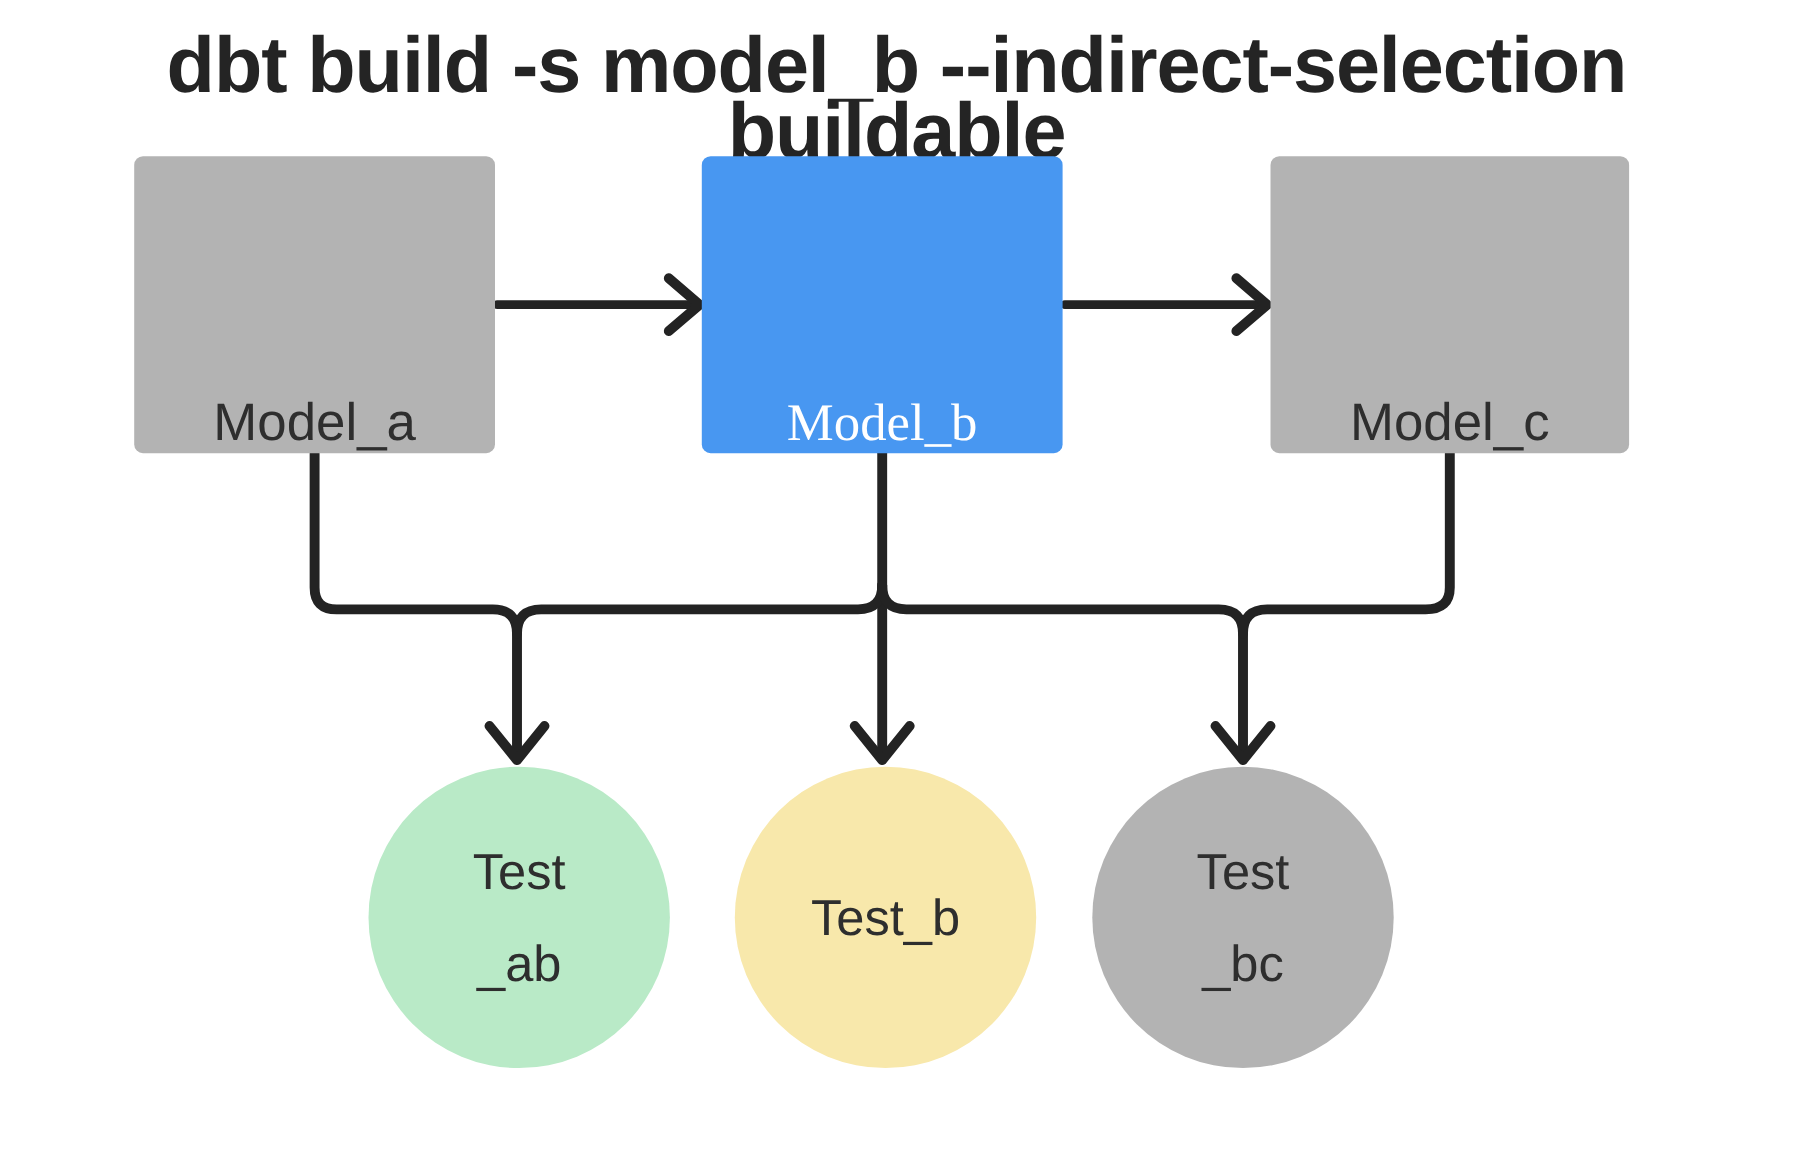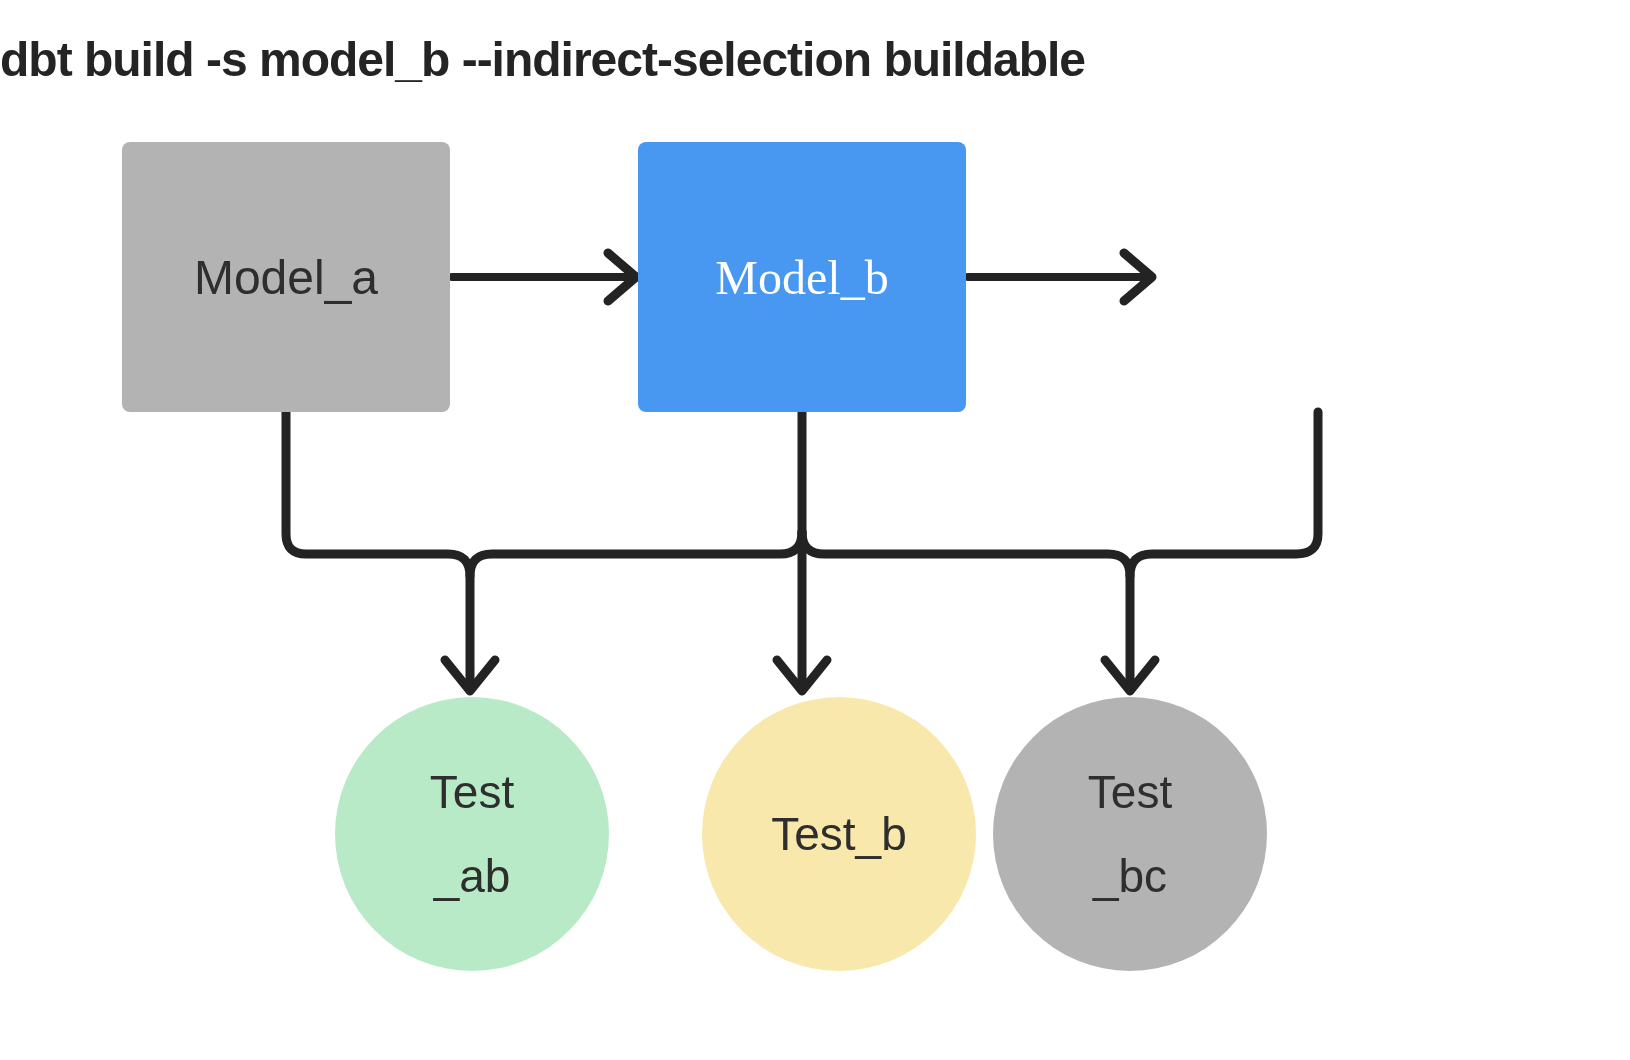--- a/index.html
+++ b/index.html
@@ -13,22 +13,22 @@
     height: 1060px;
     background: #ffffff;
     overflow: hidden;
     font-family: "Liberation Sans", sans-serif;
   }
   .title {
     position: absolute;
     left: 0;
     top: 30px;
     width: 100%;
-    text-align: left;
-    font-size: 48px;
+    text-align: center;
+    font-size: 72px;
     line-height: 60px;
     font-weight: 600;
     letter-spacing: -1px;
     color: #242424;
   }
   .edges-svg {
     position: absolute;
     left: 0;
     top: 0;
     width: 1630px;
@@ -39,21 +39,21 @@
     stroke: #232323;
     stroke-linecap: round;
     stroke-linejoin: round;
   }
   .edges-svg path.shaft { stroke-width: 8; }
   .edges-svg path.route { stroke-width: 9; }
   .edges-svg path.head  { stroke-width: 9; }
   .node {
     position: absolute;
     display: flex;
-    align-items: center;
+    align-items: flex-end;
     justify-content: center;
     border-radius: 8px;
     font-size: 48px;
     color: #2e2e2e;
     top: 142px;
     width: 328px;
     height: 270px;
   }
   .node.selected { color: #ffffff; font-family: Liberation Serif, serif; }
   .test-circle {
@@ -69,21 +69,21 @@
     font-size: 46px;
     line-height: 84px;
     color: #2e2e2e;
     text-align: center;
   }
   .test-circle span:empty { display: none; }
   .model-a { left: 122px; }
   .model-b { left: 638px; }
   .model-c { left: 1155px; width: 326px; }
   .test-ab { left: 335px; }
-  .test-b  { left: 702px; text-align: center; }
+  .test-b  { left: 668px; text-align: center; }
   .test-bc { left: 993px; }
 </style>
 </head>
 <body>
 
 <div class="canvas">
 
   <div class="title">dbt build -s model_b --indirect-selection buildable</div>
 
   <svg class="edges-svg" viewBox="0 0 1630 1060" xmlns="http://www.w3.org/2000/svg">
@@ -110,20 +110,23 @@
   </svg>
 
   <div class="node model-a" style="background: rgb(179, 179, 179);">
     <span>Model_a</span>
   </div>
 
   <div class="node model-b selected" style="background: rgb(72, 151, 241);">
     <span>Model_b</span>
   </div>
 
+  <div class="node model-c" style="background: rgb(179, 179, 179);">
+    <span>Model_c</span>
+  </div>
 
   <div class="test-circle test-ab" style="background: rgb(185, 234, 199);">
     <span>Test</span>
     <span>_ab</span>
   </div>
 
   <div class="test-circle test-b" style="background: rgb(248, 232, 171);">
     <span>Test_b</span>
 
   </div>

